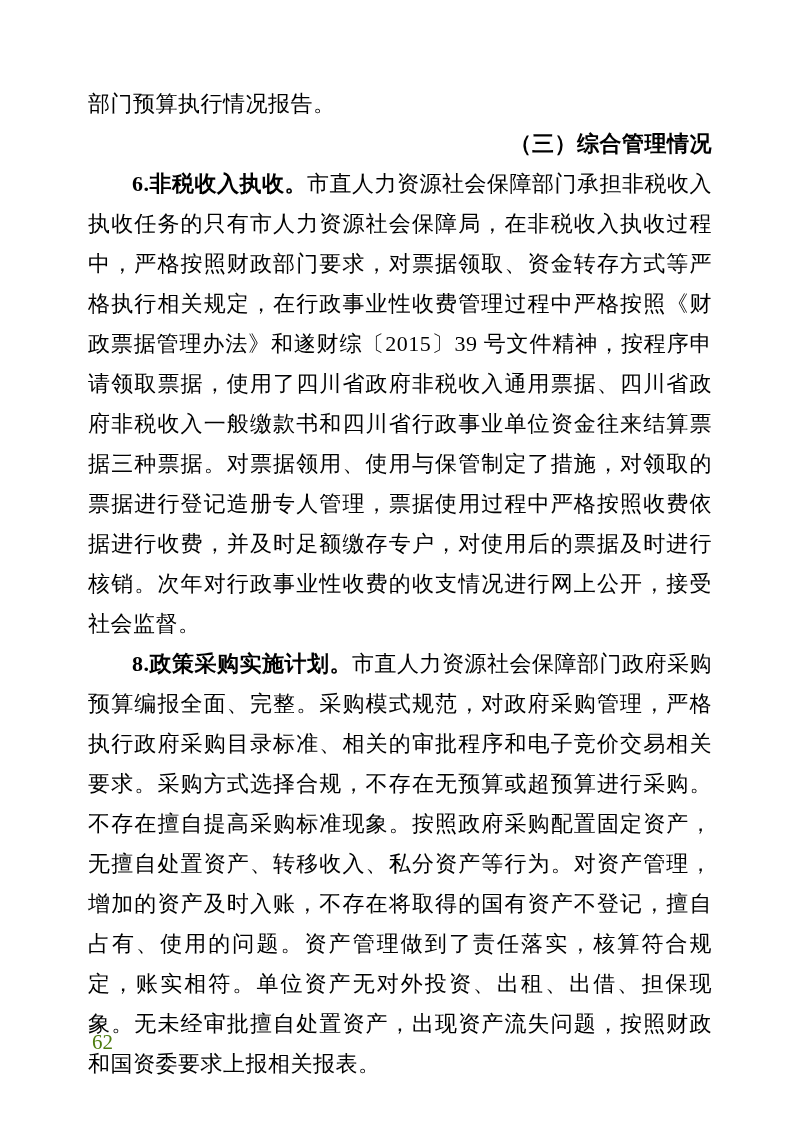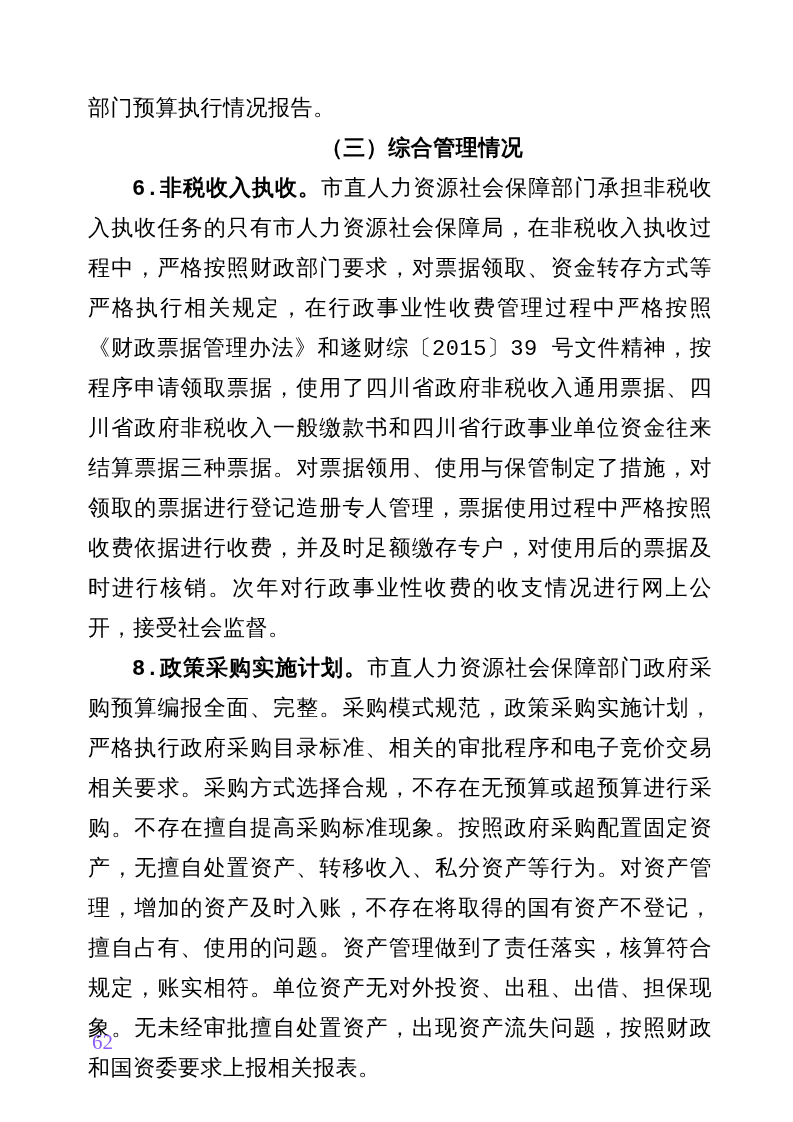--- a/index.html
+++ b/index.html
@@ -9,67 +9,66 @@
     width: 793px;
     height: 1122px;
     background: #ffffff;
     color: #000000;
     font-family: "Liberation Serif", "DejaVu Serif", serif;
     overflow: hidden;
   }
   .content {
     position: absolute;
     left: 88px;
-    top: 90px;
+    top: 84px;
     width: 624px;
     font-size: 22px;
     line-height: 40px;
     text-align: justify;
     text-justify: inter-character;
     letter-spacing: 0.5px;
-    font-family: Liberation Mono, monospace;
   }
   .continuation-paragraph {
     text-align: left;
     text-indent: 0;
   }
   .section-heading {
     font-size: 22px;
     font-weight: bold;
-    text-align: center;
+    text-align: right;
     text-indent: 2em;
   }
   .body-paragraph {
     text-indent: 2em;
   }
   .paragraph-lead {
     font-weight: bold;
   }
   .page-number {
     position: absolute;
     left: 92px;
     top: 1028px;
     font-size: 21px;
     line-height: 28px;
-    color: #8b5cf6;
+    color: #4d7c0f;
     text-align: left;
   }
 </style>
 </head>
 <body>
 
 <div class="page">
 
   <div class="content">
 
     <p class="continuation-paragraph">部门预算执行情况报告。</p>
 
     <h3 class="section-heading">（三）综合管理情况</h3>
 
     <p class="body-paragraph"><span class="paragraph-lead">6.非税收入执收。</span><span>市直人力资源社会保障部门承担非税收入执收任务的只有市人力资源社会保障局，在非税收入执收过程中，严格按照财政部门要求，对票据领取、资金转存方式等严格执行相关规定，在行政事业性收费管理过程中严格按照《财政票据管理办法》和遂财综〔2015〕39 号文件精神，按程序申请领取票据，使用了四川省政府非税收入通用票据、四川省政府非税收入一般缴款书和四川省行政事业单位资金往来结算票据三种票据。对票据领用、使用与保管制定了措施，对领取的票据进行登记造册专人管理，票据使用过程中严格按照收费依据进行收费，并及时足额缴存专户，对使用后的票据及时进行核销。次年对行政事业性收费的收支情况进行网上公开，接受社会监督。</span></p>
 
-    <p class="body-paragraph"><span class="paragraph-lead">8.政策采购实施计划。</span><span>市直人力资源社会保障部门政府采购预算编报全面、完整。采购模式规范，政策采购实施计划，严格执行政府采购目录标准、相关的审批程序和电子竞价交易相关要求。采购方式选择合规，不存在无预算或超预算进行采购。不存在擅自提高采购标准现象。按照政府采购配置固定资产，无擅自处置资产、转移收入、私分资产等行为。对资产管理，增加的资产及时入账，不存在将取得的国有资产不登记，擅自占有、使用的问题。资产管理做到了责任落实，核算符合规定，账实相符。单位资产无对外投资、出租、出借、担保现象。无未经审批擅自处置资产，出现资产流失问题，按照财政和国资委要求上报相关报表。</span></p>
+    <p class="body-paragraph"><span class="paragraph-lead">8.政策采购实施计划。</span><span>市直人力资源社会保障部门政府采购预算编报全面、完整。采购模式规范，对政府采购管理，严格执行政府采购目录标准、相关的审批程序和电子竞价交易相关要求。采购方式选择合规，不存在无预算或超预算进行采购。不存在擅自提高采购标准现象。按照政府采购配置固定资产，无擅自处置资产、转移收入、私分资产等行为。对资产管理，增加的资产及时入账，不存在将取得的国有资产不登记，擅自占有、使用的问题。资产管理做到了责任落实，核算符合规定，账实相符。单位资产无对外投资、出租、出借、担保现象。无未经审批擅自处置资产，出现资产流失问题，按照财政和国资委要求上报相关报表。</span></p>
 
   </div>
 
   <div class="page-number">62</div>
 
 </div>
 
 </body></html>

